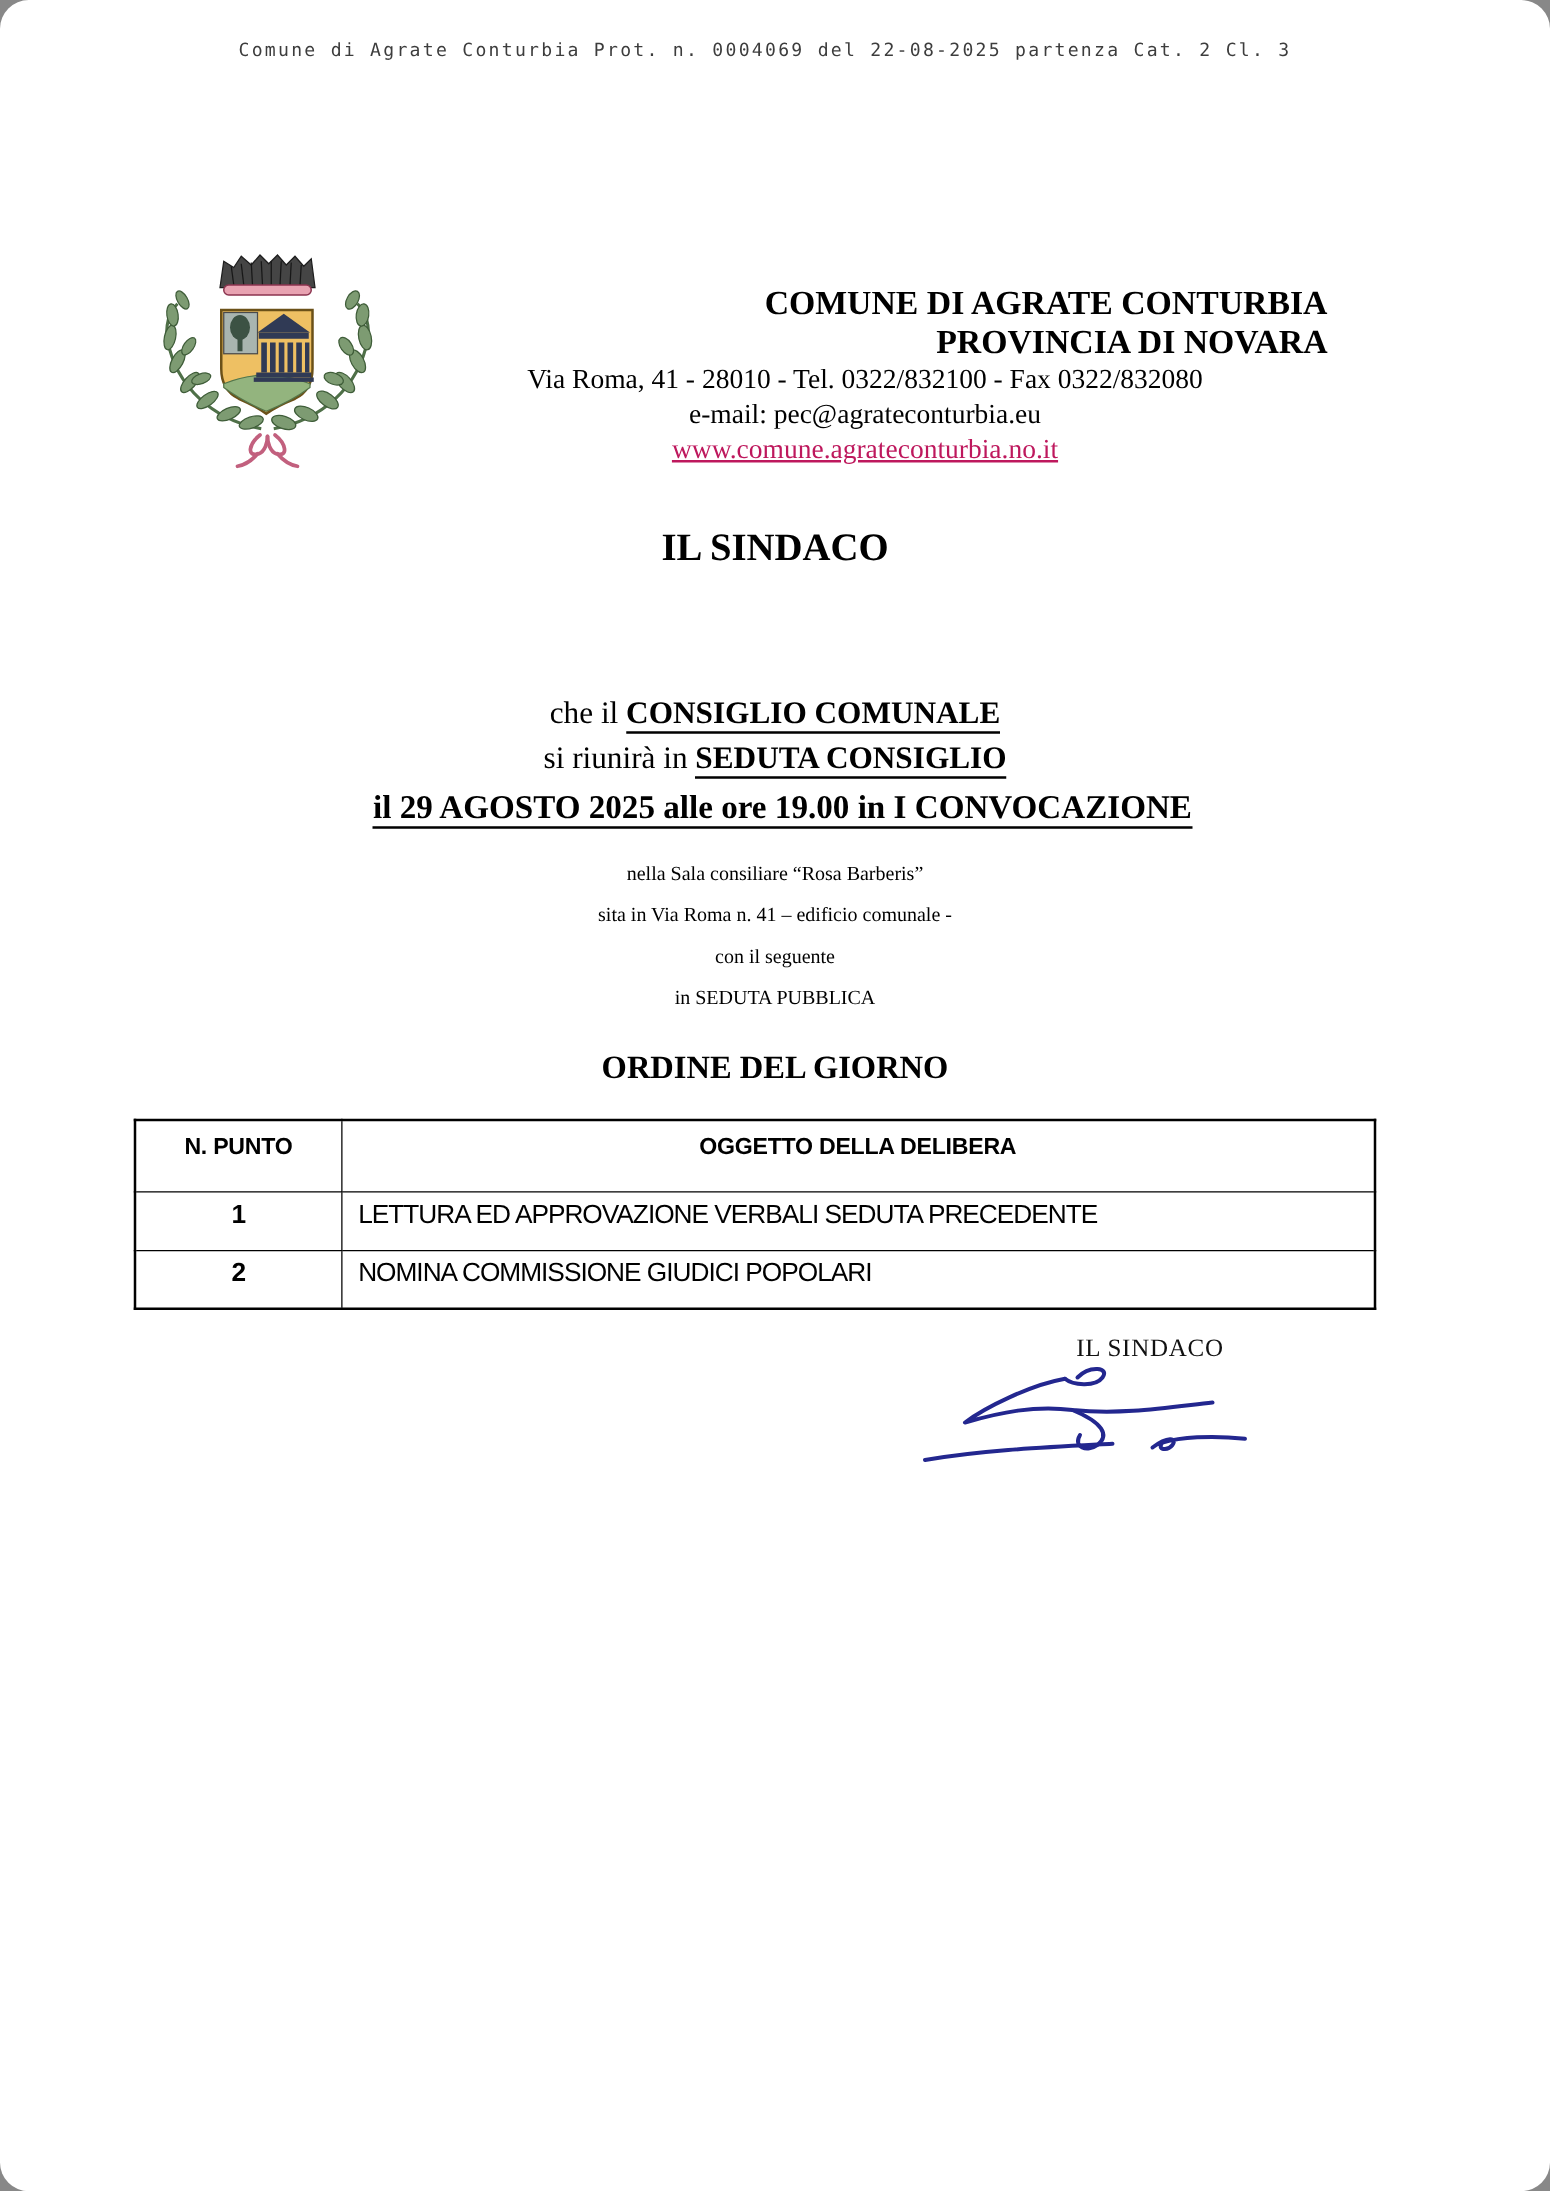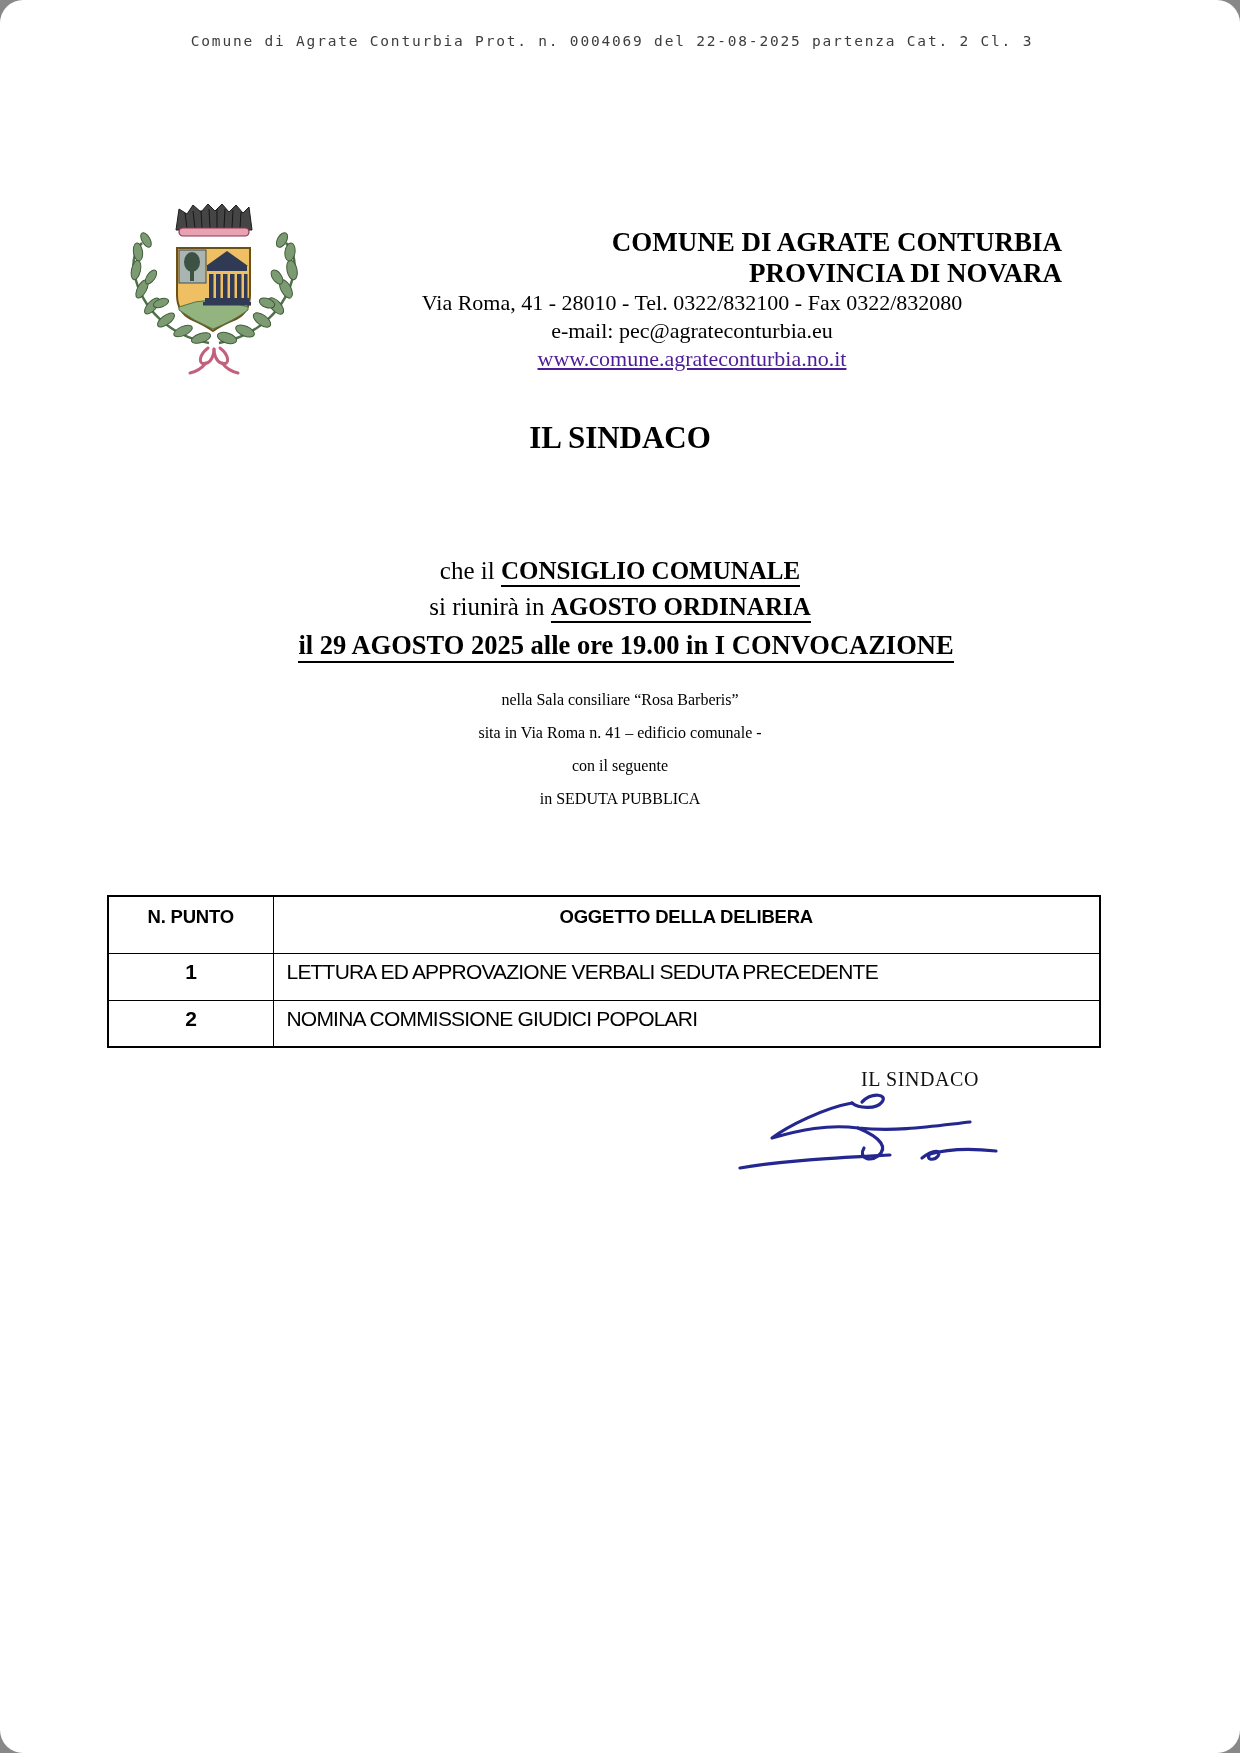--- a/index.html
+++ b/index.html
@@ -22,21 +22,21 @@
     color:#3d3d3d;
     transform:translateX(-8px);
     white-space:nowrap;
   }
   
   .logo{position:absolute;left:113px;top:200px;width:210px;height:175px;}
   
   .header-block{position:absolute;left:322px;top:227px;width:740px;text-align:center;}
   .muni,.prov{font-size:27px;font-weight:bold;line-height:31px;white-space:nowrap;text-align:right;}
   .addr,.email,.site{font-size:22px;line-height:28px;white-space:nowrap;}
-  .site a{color:#4c1d95;text-decoration:underline;}
+  .site a{color:#be185d;text-decoration:underline;}
   
   .cline{position:absolute;left:0;width:100%;text-align:center;white-space:nowrap;}
   .sindaco-title{top:420px;font-size:31px;font-weight:bold;}
   .avvisa{top:486px;font-size:25px;font-weight:bold;}
   .avvisa .u{border-bottom:2.5px solid #000;padding-bottom:1px;}
   .line-che{top:557px;font-size:25px;}
   .line-si{top:593px;font-size:25px;}
   .bu{font-weight:bold;border-bottom:2.3px solid #000;padding-bottom:1px;}
   .line-il29{top:630px;font-size:26.5px;font-weight:bold;}
   .line-il29 .u{border-bottom:2.6px solid #000;padding-bottom:1px;margin-left:12px;}
@@ -153,34 +153,35 @@
   </div>
 
   <div class="cline sindaco-title">IL SINDACO</div>
 
 
   <div class="cline line-che">
     <span>che il </span><span class="bu">CONSIGLIO COMUNALE</span>
   </div>
 
   <div class="cline line-si">
-    <span>si riunirà in </span><span class="bu">AGOSTO ORDINARIA</span>
+    <span>si riunirà in </span><span class="bu">SEDUTA CONSIGLIO</span>
   </div>
 
   <div class="cline line-il29">
     <span class="u">il 29 AGOSTO 2025 alle ore 19.00 in I CONVOCAZIONE</span>
   </div>
 
   <div class="venue-block">
     <div>nella Sala consiliare “Rosa Barberis”</div>
     <div>sita in Via Roma n. 41 – edificio comunale -</div>
     <div>con il seguente</div>
     <div>in SEDUTA PUBBLICA</div>
   </div>
 
+  <div class="cline odg-title">ORDINE DEL GIORNO</div>
 
   <table class="agenda">
     <colgroup>
         <col class="col-num">
         <col>
       </colgroup>
     <thead>
       <tr>
         <th>N. PUNTO</th>
         <th>OGGETTO DELLA DELIBERA</th>

